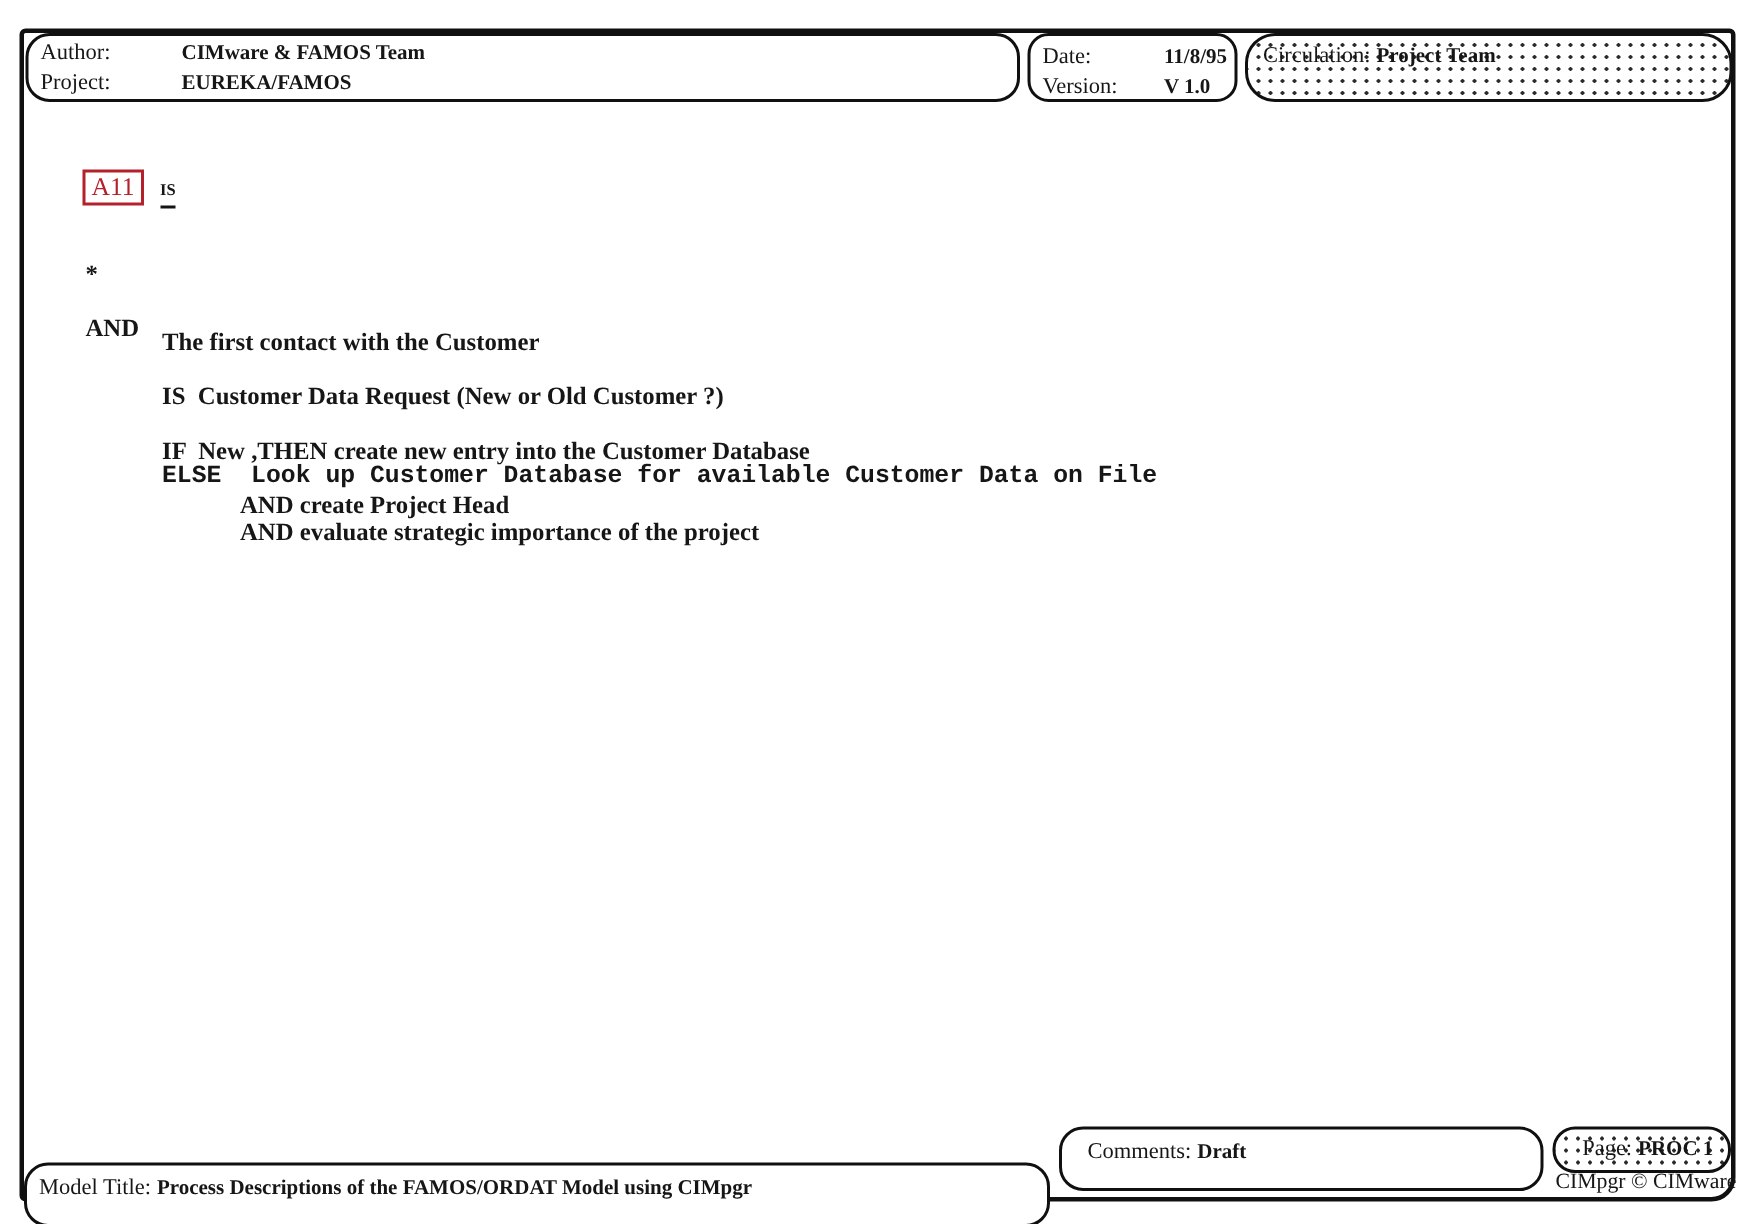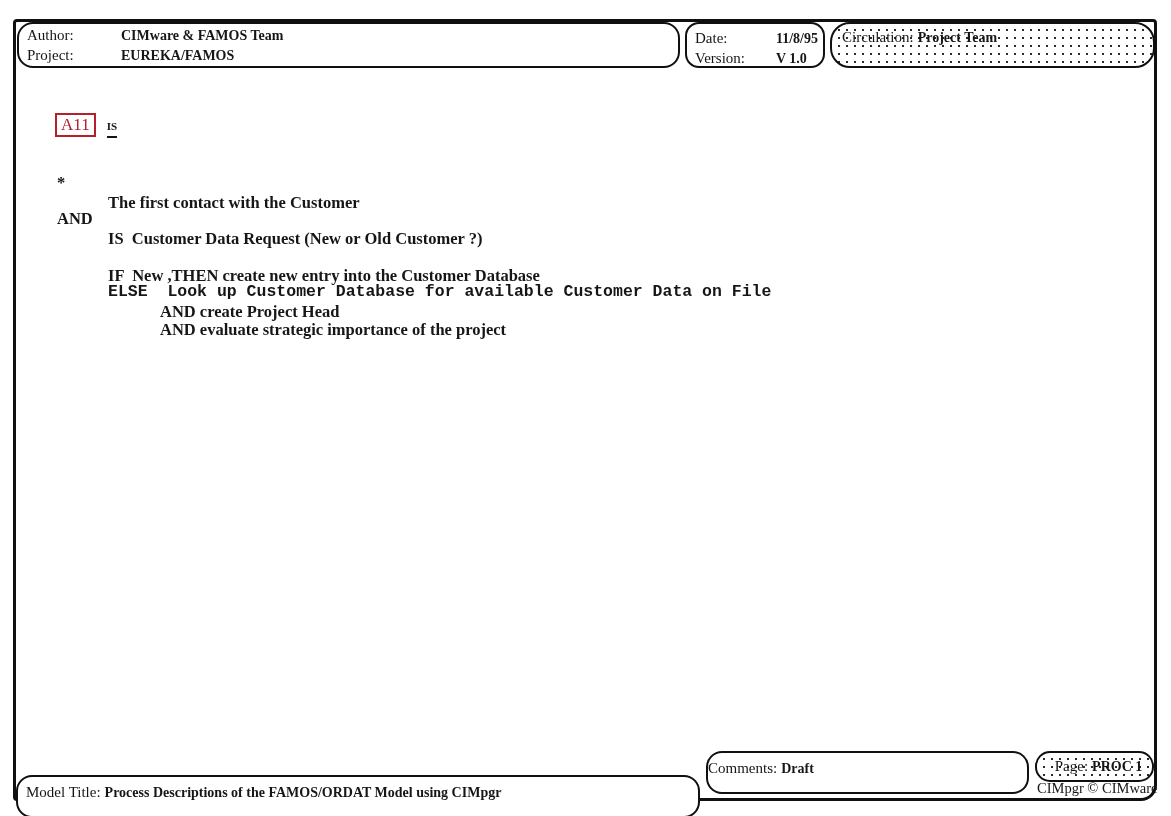--- a/index.html
+++ b/index.html
@@ -53,21 +53,21 @@
   
   .author-box   { left: 17px;  top: 22px; width: 663px; height: 46px; padding: 3px 0 0 8px; }
   .author-box .row { display: flex; align-items: baseline; height: 20px; gap: 39px; }
   .author-box .fb-label { display: inline-block; width: 55px; }
   .date-box     { left: 685px; top: 22px; width: 140px; height: 46px; border-radius: 14px; padding: 3px 0 0 8px; }
   .date-box .row { display: flex; align-items: flex-end; height: 20px; gap: 24px; }
   .date-box .fb-label { display: inline-block; width: 57px; }
   .circ-box     { left: 830px; top: 22px; width: 325px; height: 46px; border-radius: 20px; padding: 4px 0 4px 10px; }
   
   .model-box    { left: 16px;  top: 775px; width: 684px; height: 43px; padding: 6px 0 0 8px; }
-  .comments-box { left: 706px; top: 751px; width: 323px; height: 43px; padding: 6px 0 0 0; }
+  .comments-box { left: 706px; top: 751px; width: 323px; height: 43px; padding: 6px 0 0 17px; }
   .pagebox      { left: 1035px; top: 751px; width: 119px; height: 31px; border-radius: 15px; padding: 4px 0 0 8px; text-align: center; }
   .copyright {
     position: absolute;
     left: 1037px;
     top: 780px;
     font-size: 14.5px;
     white-space: pre;
   }
   
   .node-row {
@@ -96,21 +96,21 @@
   .pline {
     position: absolute;
     left: 0;
     width: 1100px;
     height: 20px;
     font-size: 16.5px;
     font-weight: bold;
     white-space: pre;
   }
   .pline .prefix { position: absolute; left: 57px; }
-  .pline .ltext  { position: absolute; }
+  .pline .ltext  { position: absolute; margin-top: 25px; }
   .lt-a { left: 108px; }   
   .lt-b { left: 160px; }   
   .t0 { top: 153px; }
   .t1 { top: 189px; }
   .t2 { top: 226px; }
   .t3 { top: 244px; font-family: Liberation Mono, monospace; }
   .t4 { top: 262px; padding-left: 12px; }
   .t5 { top: 280px; }
 </style>
 </head>

